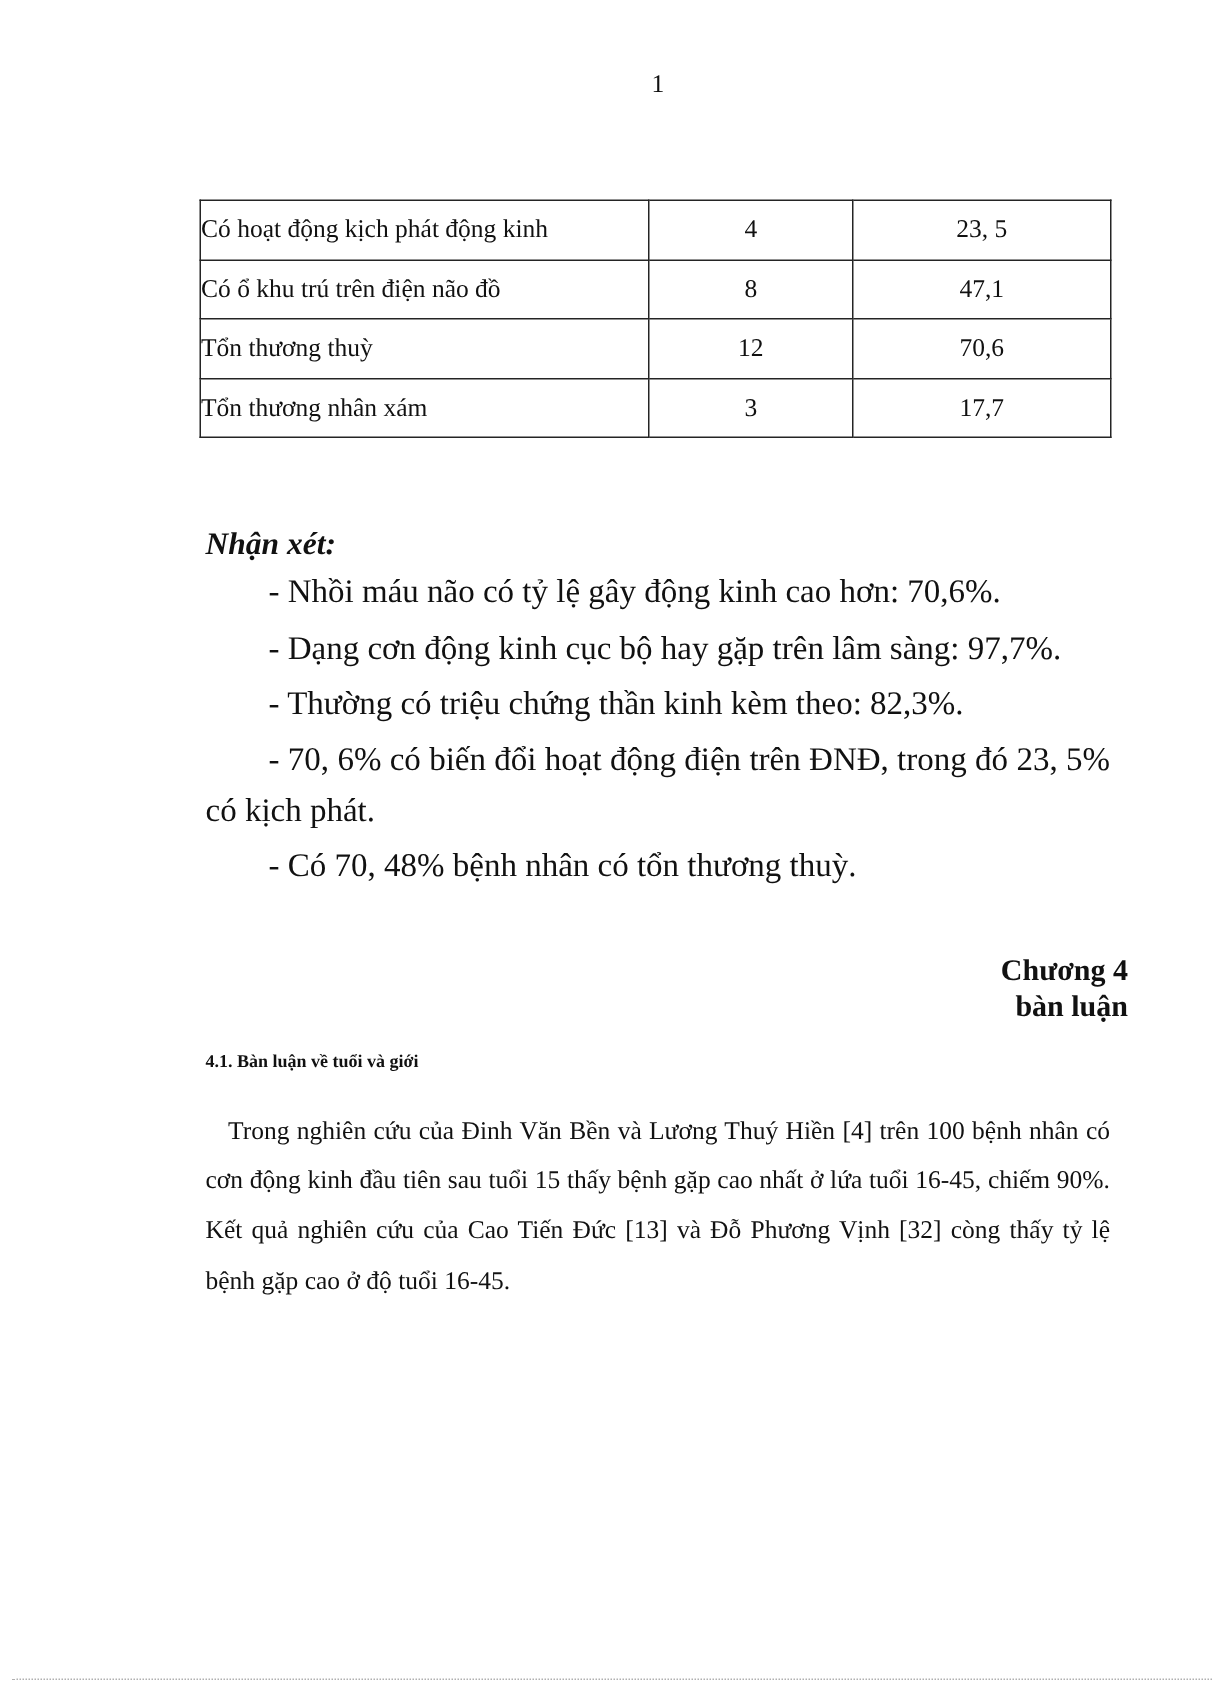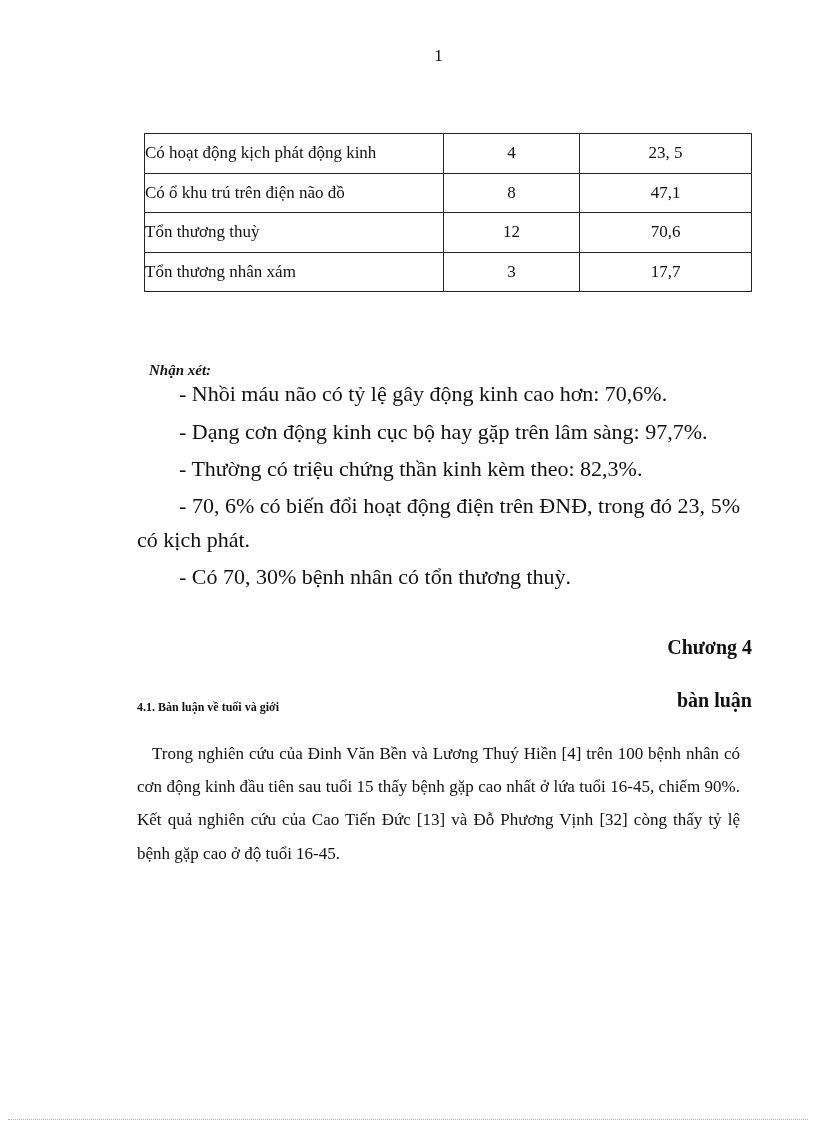--- a/index.html
+++ b/index.html
@@ -19,41 +19,41 @@
     top: 46px;
     left: 137px;
     width: 603px;
     text-align: center;
     font-size: 17px;
   }
 
   table.results {
     position: absolute;
     top: 133px;
-    left: 144px;
+    left: 133px;
     width: 607px;
     border-collapse: collapse;
     table-layout: fixed;
   }
   table.results td {
     border: 1.5px solid #242424;
     height: 39.5px;
     font-size: 17px;
     padding: 0;
     vertical-align: middle;
   }
   td.c-label { padding-left: 9px; }
   td.c-num { text-align: center; }
 
   .remarks-heading {
     position: absolute;
     top: 350px;
     left: 137px;
-    margin: 12px;
-    font-size: 15px;
+    margin: 0;
+    font-size: 21px;
     font-weight: bold;
     font-style: italic;
   }
 
   .bullet {
     position: absolute;
     left: 137px;
     width: 603px;
     margin: 0;
     font-size: 22px;
@@ -70,21 +70,21 @@
   .chapter-title, .chapter-subtitle {
     position: absolute;
     left: 137px;
     width: 603px;
     margin: 12px;
     text-align: right;
     font-size: 20px;
     font-weight: bold;
   }
   .chapter-title { top: 624px; }
-  .chapter-subtitle { top: 677px; }
+  .chapter-subtitle { top: 648px; }
 
   .section-heading {
     position: absolute;
     top: 700px;
     left: 137px;
     margin: 0;
     font-size: 12px;
     font-weight: bold;
   }
 
@@ -147,21 +147,21 @@
       </tr>
     </tbody>
   </table>
 
   <p class="remarks-heading">Nhận xét:</p>
 
   <p class="bullet bullet-1">- Nhồi máu não có tỷ lệ gây động kinh cao hơn: 70,6%.</p>
   <p class="bullet bullet-2">- Dạng cơn động kinh cục bộ hay gặp trên lâm sàng: 97,7%.</p>
   <p class="bullet bullet-3">- Thường có triệu chứng thần kinh kèm theo: 82,3%.</p>
   <p class="bullet bullet-4">- 70, 6% có biến đổi hoạt động điện trên ĐNĐ, trong đó 23, 5% có kịch phát.</p>
-  <p class="bullet bullet-5">- Có 70, 30% bệnh nhân có tổn thương thuỳ.</p>
+  <p class="bullet bullet-5">- Có 70, 48% bệnh nhân có tổn thương thuỳ.</p>
 
   <h1 class="chapter-title">Chương 4</h1>
   <h2 class="chapter-subtitle">bàn luận</h2>
   <h3 class="section-heading">4.1. Bàn luận về tuổi và giới</h3>
 
   <div class="body-text">
     <p>Trong nghiên cứu của Đinh Văn Bền và Lương Thuý Hiền [4] trên 100 bệnh nhân có cơn động kinh đầu tiên sau tuổi 15 thấy bệnh gặp cao nhất ở lứa tuổi 16-45, chiếm 90%. Kết quả nghiên cứu của Cao Tiến Đức [13] và Đỗ Phương Vịnh [32] còng thấy tỷ lệ bệnh gặp cao ở độ tuổi 16-45.</p>
   </div>
 
   <div class="page-edge"></div>

